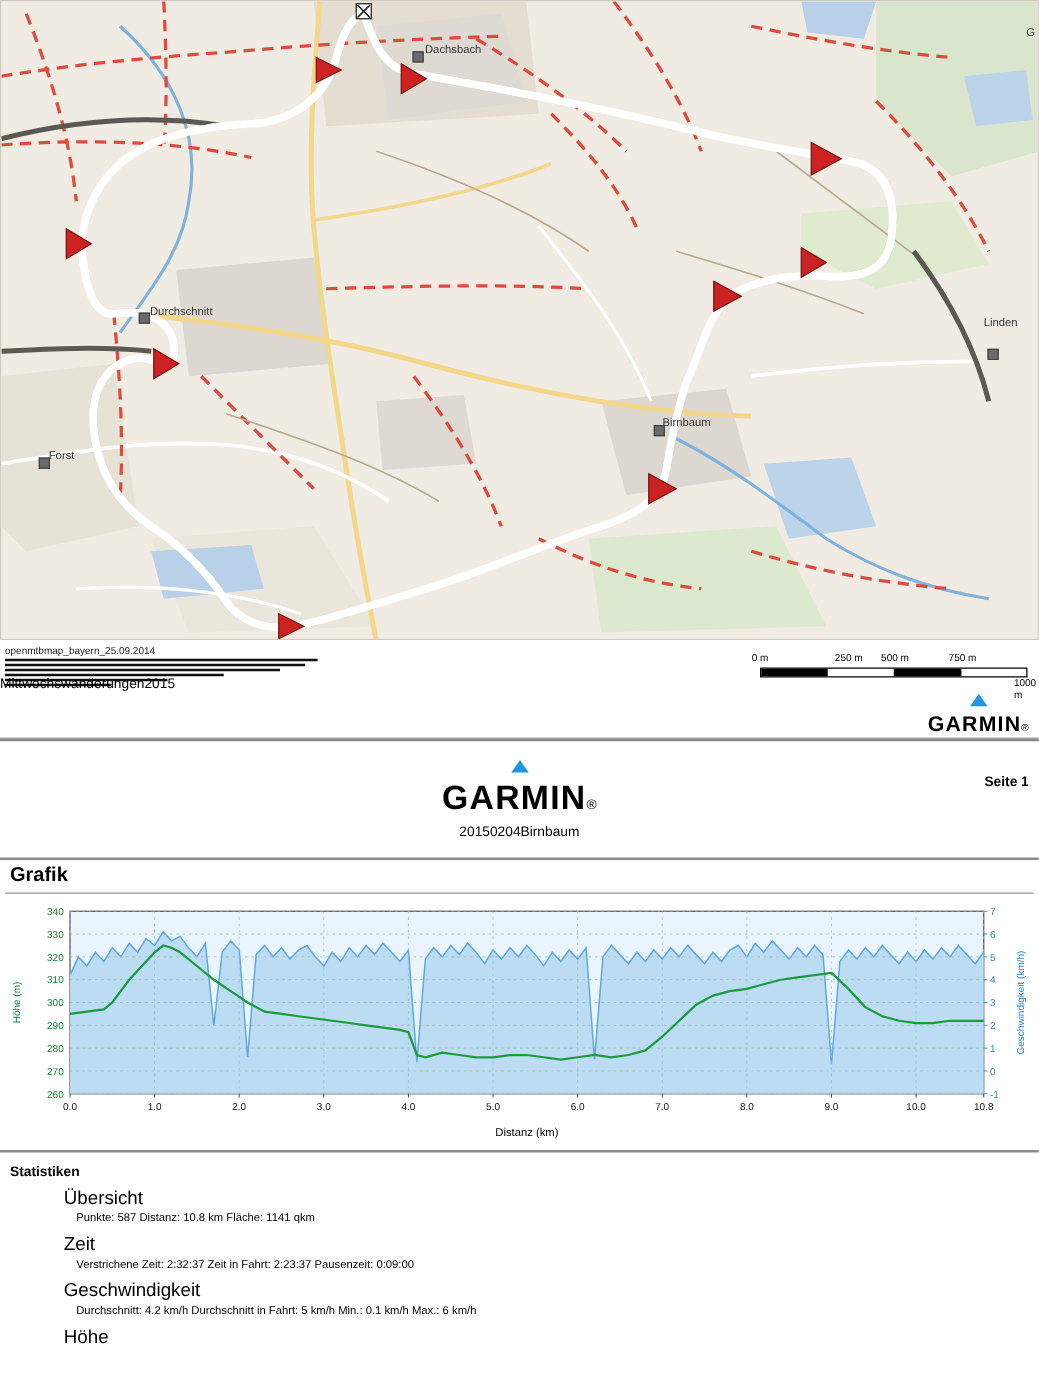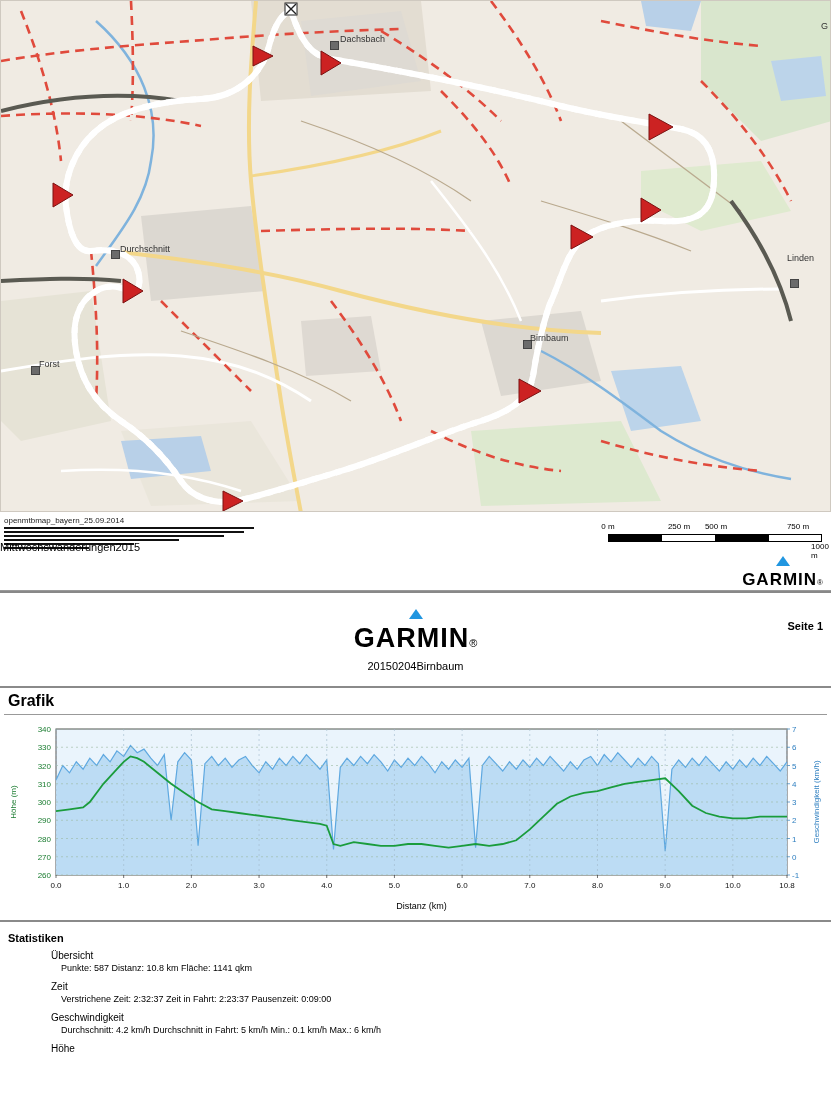--- a/index.html
+++ b/index.html
@@ -43,21 +43,21 @@
   #grafik-section{position:absolute;left:0;top:686px;width:831px;}
   .section-title{font-size:16px;font-weight:bold;padding:4px 8px 4px 8px;}
   .section-rule{height:1px;background:#999;margin:0 4px;}
   #chart-wrap{position:relative;width:823px;height:190px;margin:8px 4px 0 4px;}
   #chart-svg{position:absolute;left:0;top:0;}
 
   
   #stats-section{position:absolute;left:0;top:920px;width:831px;}
   #stats-section .section-title{font-size:11px;font-weight:bold;padding:10px 8px 6px 8px;}
   .stat-group{margin:0 0 8px 8px;}
-  .stat-group .g-label{font-size:10px;padding-left:43px;}
+  .stat-group .g-label{font-size:15px;padding-left:43px;}
   .stat-group .g-values{font-size:9px;margin-left:8px;margin-top:2px;padding-left:45px;}
   .divider-strong{height:2px;background:#8a8a8a;}
 </style>
 </head>
 <body>
 
 <div id="map-panel">
 
   <div id="map-canvas">
     <svg width="831" height="512">
@@ -193,21 +193,21 @@
       <div style="width:34%"></div>
   </div>
 
   <div id="map-title">Mittwochswanderungen2015</div>
 
   <div id="scalebar">
     <div class="ticks">
       <span style="left:8px;">0 m</span>
       <span style="left:46px;margin-left:33px;">250 m</span>
       <span style="left:116px;">500 m</span>
-      <span style="left:170px;margin-left:28px;">750 m</span>
+      <span style="left:170px;">750 m</span>
       <span style="left:220px;margin-top:20px;">1000 m</span>
     </div>
     <div class="bar" style="margin-left:8px;width:212px;margin-top:2px;">
       <span class="fill"></span>
         <span></span>
         <span class="fill"></span>
         <span></span>
     </div>
   </div>
 

